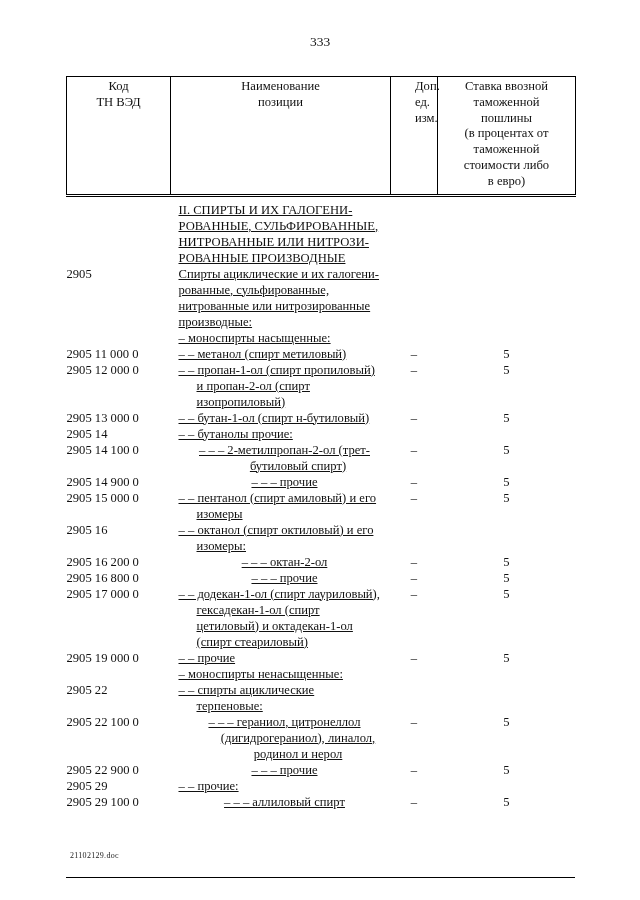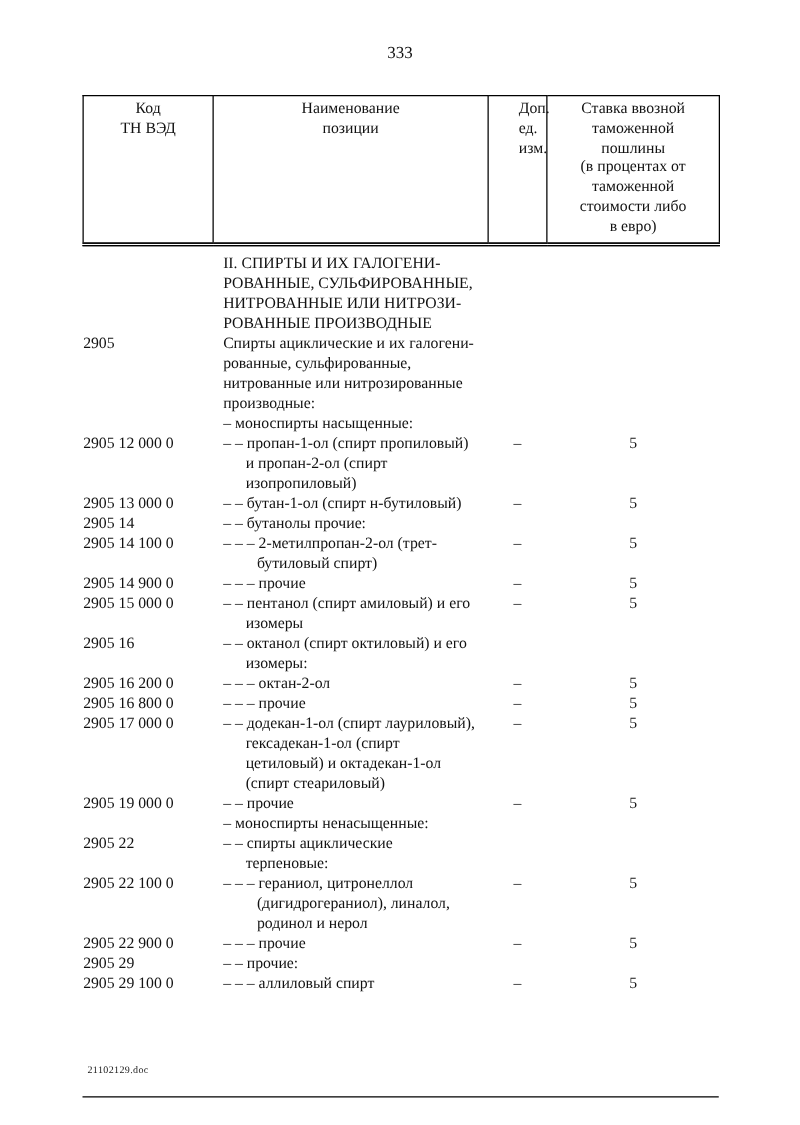--- a/index.html
+++ b/index.html
@@ -56,28 +56,28 @@
     padding-left: 24px;
   }
   table.tariff tbody td {
     vertical-align: top;
     padding: 0;
     border: none;
   }
   table.tariff tbody tr:first-child td { padding-top: 5px; }
 
   td.col-code { padding-left: 9px; white-space: pre-line; margin-top: 24px; }
-  td.col-name { white-space: pre-line; }
+  td.col-name { white-space: pre-line; text-decoration: underline; }
   td.col-unit { text-align: center; }
   td.col-rate { text-align: center; padding-right: 30px; }
 
   td.col-name.ind0 { padding-left: 8px;  text-indent: 0; }
   td.col-name.ind1 { padding-left: 17px; text-indent: -9px; }
   td.col-name.ind2 { padding-left: 26px; text-indent: -18px; }
-  td.col-name.ind3 { padding-left: 35px; text-indent: -27px; }
+  td.col-name.ind3 { padding-left: 35px; text-indent: -27px; text-align: center; }
 
   .footer-note {
     position: absolute;
     left: 70px;
     top: 851px;
     font-size: 8px;
     font-family: Liberation Serif, serif;
     color: #222;
     letter-spacing: 0.3px;
     text-align: right;
@@ -142,20 +142,26 @@
           <td class="col-unit"></td>
           <td class="col-rate"></td>
         </tr>
         <tr>
           <td class="col-code"></td>
           <td class="col-name ind1">– моноспирты насыщенные:</td>
           <td class="col-unit"></td>
           <td class="col-rate"></td>
         </tr>
         <tr>
+          <td class="col-code">2905 11 000 0</td>
+          <td class="col-name ind2">– – метанол (спирт метиловый)</td>
+          <td class="col-unit">–</td>
+          <td class="col-rate">5</td>
+        </tr>
+        <tr>
           <td class="col-code">2905 12 000 0</td>
           <td class="col-name ind2">– – пропан-1-ол (спирт пропиловый)
 и пропан-2-ол (спирт
 изопропиловый)</td>
           <td class="col-unit">–</td>
           <td class="col-rate">5</td>
         </tr>
         <tr>
           <td class="col-code">2905 13 000 0</td>
           <td class="col-name ind2">– – бутан-1-ол (спирт н-бутиловый)</td>

